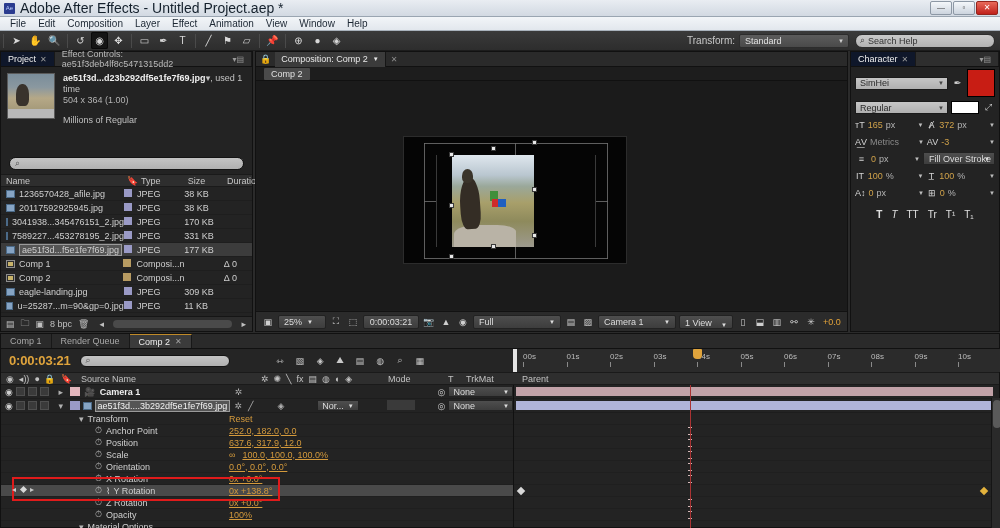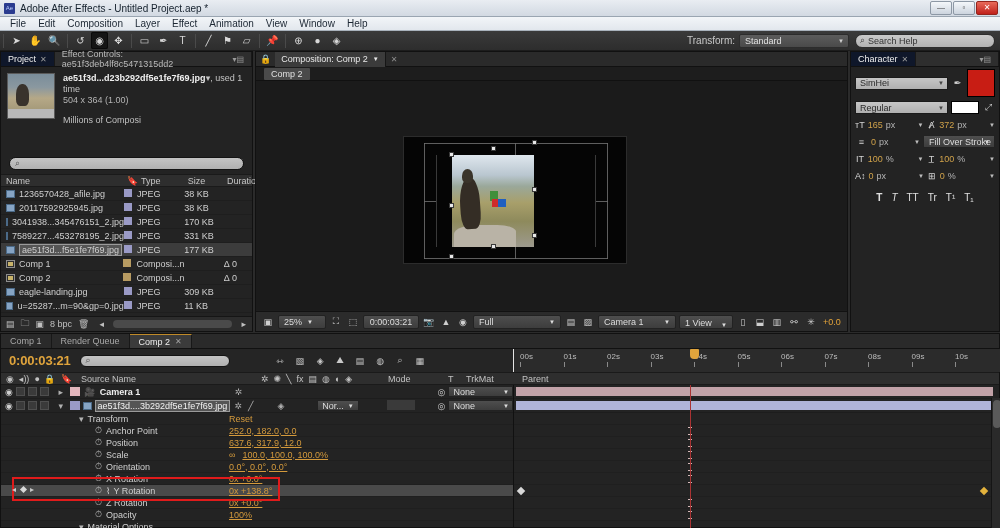--- a/index.html
+++ b/index.html
@@ -19,21 +19,21 @@
     position: absolute; left:0; top:0; width:1000px; height:17px;
     background: linear-gradient(#e9edf2, #d2d9e2);
     border-bottom: 1px solid #9aa5b1;
     display: flex; align-items: center;
   }
   .ae-logo {
     width: 11px; height: 11px; margin-left: 4px; margin-right: 5px;
     background: #2a3b8f; color:#bcd0ff; font-size:6px; line-height:11px;
     text-align:center; border-radius:1px; font-family:"Liberation Sans",sans-serif;
   }
-  .title-text { color:#14202c; font-size:10px; white-space:nowrap; }
+  .title-text { color:#14202c; font-size:14px; white-space:nowrap; }
   .win-btns { position:absolute; right:2px; top:1px; display:flex; gap:1px; }
   .win-btn {
     width:22px; height:14px; border:1px solid #8d98a5; border-radius:2px;
     background: linear-gradient(#f4f7fa,#ccd4de);
     font-size:8px; color:#333; text-align:center; line-height:12px;
   }
   .win-btn.close { background: linear-gradient(#e86a5a,#c0211b); border-color:#94241c; color:#fff; }
 
   
   .menubar {
@@ -213,21 +213,21 @@
   .tl-search {
     width:150px; height:12px; margin-left:9px; background:linear-gradient(#c4c4c4,#b0b0b0);
     border:1px solid #141414; border-radius:6px; display:flex; align-items:center;
     padding-left:5px; gap:4px; font-size:9px; color:#4a4a4a;
   }
   .tl-icons { display:flex; gap:7px; margin-left:44px; }
   .tl-icons .ti{ width:13px; height:13px; display:flex; align-items:center; justify-content:center;
                  color:#c9c9c9; font-size:9px;}
   .ruler {
     position:absolute; left:512px; top:0; width:488px; height:23px;
-    background:#2b2b2b; border-left:1px solid #e5e5e5;
+    background:#2b2b2b; border-left:4px solid #e5e5e5;
     font-size:8px; color:#bdbdbd;
   }
   .rtick { position:absolute; top:3px; }
   .rtick i { position:absolute; left:0; top:10px; width:1px; height:5px; background:#8a8a8a; display:block;}
   .colhead2 {
     height:13px; background:#2e2e2e; display:flex; align-items:center; font-size:9px;
     color:#c2c2c2; border-top:1px solid #1a1a1a; border-bottom:1px solid #1a1a1a;
   }
   .lrow { display:flex; height:14px; align-items:center; font-size:9px; border-bottom:1px solid #1d1d1d; position:relative;}
   .lrow .avbox { width:56px; display:flex; align-items:center; gap:3px; padding-left:4px;}
@@ -329,21 +329,21 @@
 
     <div class="proj-preview">
       <div class="thumb">
           <div class="strip"></div>
         </div>
       <div class="proj-meta">
         <div>
           <span class="fname">ae51f3d...d23b292df5e1fe7f69.jpg</span><span>▾</span><span>, used 1 time</span>
         </div>
         <div class="dim">504 x 364 (1.00)</div>
-        <span class="col">Millions of Composi</span>
+        <span class="col">Millions of Regular</span>
       </div>
     </div>
 
     <div class="proj-search">
       <span>⌕</span>
       <span></span>
     </div>
 
     <div class="col-head">
       <div style="width:130px;">Name</div>
@@ -578,20 +578,32 @@
       </div>
       <span class="ch-caret">▼</span>
       <div class="ch-icon">Ⱥ</div>
       <div class="ch-field">
         <span>372</span>
         <span class="u">px</span>
       </div>
       <span class="ch-caret">▼</span>
     </div>
 
+    <div class="ch-row">
+      <div class="ch-icon">A͟V</div>
+      <div class="ch-field" style="color:#8a8a8a;">
+        <span>Metrics</span>
+      </div>
+      <span class="ch-caret">▼</span>
+      <div class="ch-icon">AV</div>
+      <div class="ch-field">
+        <span>-3</span>
+      </div>
+      <span class="ch-caret">▼</span>
+    </div>
 
     <div class="ch-row">
       <div class="ch-icon">≡</div>
       <div class="ch-field" style="width:40px;">
         <span>0</span>
         <span class="u">px</span>
       </div>
       <span class="ch-caret">▼</span>
       <div class="ch-fill">
         <span>Fill Over Stroke</span>

